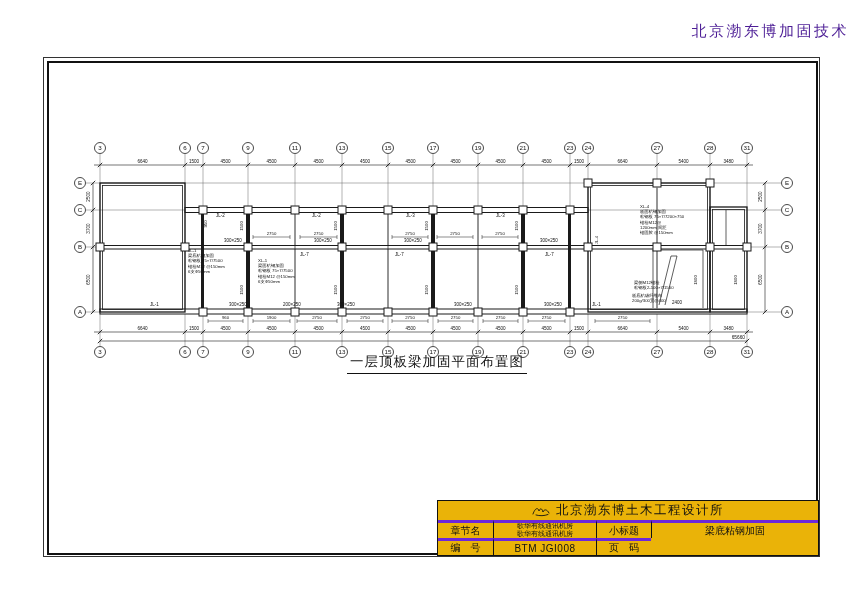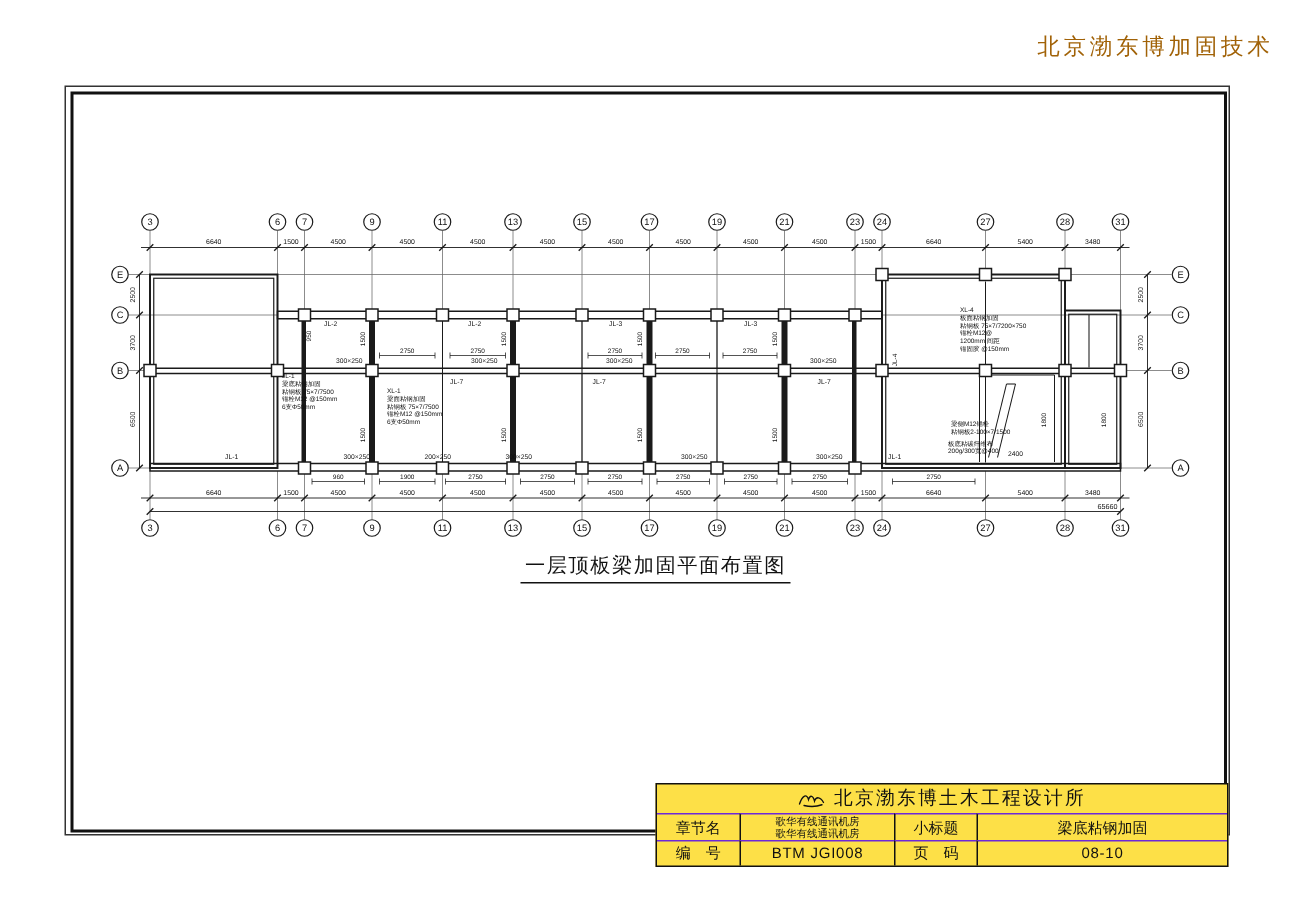--- a/index.html
+++ b/index.html
@@ -1,36 +1,36 @@
 <!DOCTYPE html>
 <html><head>
 <meta charset="utf-8">
 <style>
   html,body{margin:0;padding:0;background:#fff;}
   .page{position:relative;width:863px;height:603px;background:#ffffff;overflow:hidden;
         font-family:"Liberation Sans",sans-serif;color:#111;}
   .brand{position:absolute;top:22px;right:14px;font-family:"Liberation Serif",serif;
-         font-size:15px;letter-spacing:2.5px;color:#a16207;white-space:nowrap;}
+         font-size:15px;letter-spacing:2.5px;color:#4c1d95;white-space:nowrap;}
   .frame-outer{position:absolute;left:43px;top:57px;width:775px;height:498px;border:1px solid #333;}
   .frame-inner{position:absolute;left:47px;top:61px;width:767px;height:490px;border:2px solid #111;}
   .plan-svg{position:absolute;left:0;top:0;}
   .plan-svg text{font-family:"Liberation Sans","DejaVu Sans",sans-serif;fill:#111;}
-  .caption{position:absolute;left:347px;top:368px;font-family:Liberation Serif, serif;
+  .caption{position:absolute;left:347px;top:353px;font-family:Liberation Serif, serif;
            font-size:13.5px;letter-spacing:1px;border-bottom:1.5px solid #111;
            padding:0 3px 2px 3px;white-space:nowrap;}
-  .tblock{position:absolute;left:437px;top:522px;width:380px;height:54px;background:#fde047;
+  .tblock{position:absolute;left:437px;top:500px;width:380px;height:54px;background:#eab308;
           border:1.5px solid #111;display:grid;
           grid-template-columns:55px 103px 55px 1fr;grid-template-rows:19px 18px 1fr;
           font-family:"Liberation Serif",serif;}
   .tcell{display:flex;align-items:center;justify-content:center;font-size:10px;
-         border-left:1px solid #111;border-top:1px solid #6d28d9;overflow:hidden;}
+         border-left:1px solid #111;border-top:3px solid #6d28d9;overflow:hidden;}
   .tcell.c0{border-left:none}
   .tcell.r0{border-top:none}
   .firm-cell{grid-column:1/-1;gap:6px;font-size:12.5px;letter-spacing:1.5px;}
-  .chapter-val{flex-direction:column;font-size:7px;line-height:8px;letter-spacing:0;}
+  .chapter-val{flex-direction:column;font-size:7px;line-height:8px;letter-spacing:0;justify-content:flex-end;}
   .code{font-family:"Liberation Sans",sans-serif;font-weight:400;font-size:10px;letter-spacing:.5px;}
   .logo{width:18px;height:12px;flex:0 0 auto;}
 </style>
 </head>
 <body>
 
 <div class="page">
 
   <div class="brand">北京渤东博加固技术</div>
 
@@ -406,16 +406,15 @@
     <div class="tcell c0">章节名</div>
     <div class="tcell chapter-val">
       <span>歌华有线通讯机房</span>
       <span>歌华有线通讯机房</span>
     </div>
     <div class="tcell">小标题</div>
     <div class="tcell">梁底粘钢加固</div>
     <div class="tcell c0">编　号</div>
     <div class="tcell code">BTM JGI008</div>
     <div class="tcell">页　码</div>
-    <div class="tcell code">08-10</div>
   </div>
 
 </div>
 
 </body></html>

